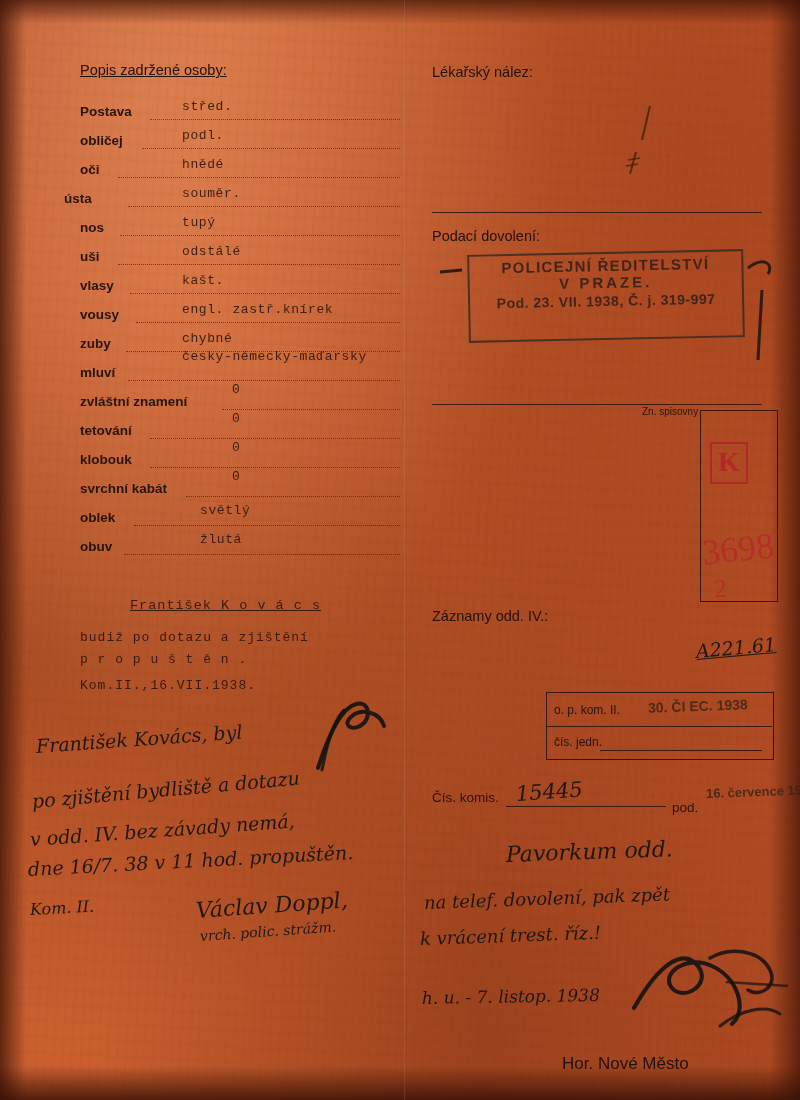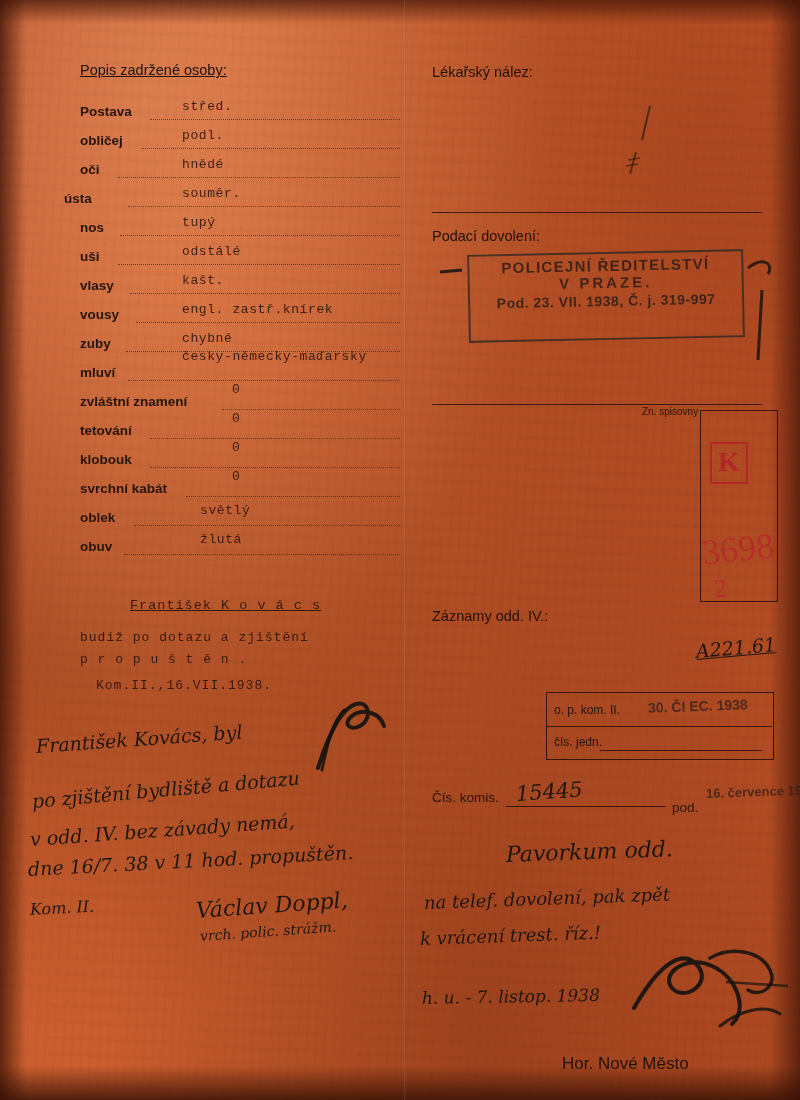--- a/index.html
+++ b/index.html
@@ -239,21 +239,21 @@
     <div class="dotline" style="left:134px; top:524px; width:266px;"></div>
     <div class="tw" style="left:200px; top:503px;text-align:center;">světlý</div>
 
     <div class="lbl bold" style="left:80px; top:539px;">obuv</div>
     <div class="dotline" style="left:124px; top:553px; width:276px;"></div>
     <div class="tw" style="left:200px; top:532px;">žlutá</div>
 
     <div class="tw" style="left:130px; top:598px; font-size:13.5px; text-decoration:underline; letter-spacing:1px;">František  K o v á c s</div>
     <div class="tw" style="left:80px; top:630px; letter-spacing:1px;">budiž po dotazu a zjištění</div>
     <div class="tw" style="left:80px; top:652px; letter-spacing:1px;">p r o p u š t ě n .</div>
-    <div class="tw" style="left:80px; top:678px; letter-spacing:1px;margin-left:16px;">Kom.II.,16.VII.1938.</div>
+    <div class="tw" style="left:80px; top:678px; letter-spacing:1px;">Kom.II.,16.VII.1938.</div>
 
     <div class="hw big-hw" style="left:36px; top:735px; transform:rotate(-4deg);">František Kovács, byl</div>
     <div class="hw big-hw" style="left:32px; top:790px; transform:rotate(-5deg);">po zjištění bydliště a dotazu</div>
     <div class="hw big-hw" style="left:30px; top:828px; transform:rotate(-4deg);">v odd. IV. bez závady nemá,</div>
     <div class="hw big-hw" style="left:28px; top:858px; transform:rotate(-3deg);">dne 16/7. 38 v 11 hod. propuštěn.</div>
     <div class="hw" style="left:30px; top:900px; font-size:16px; transform:rotate(-3deg);">Kom. II.</div>
     <div class="hw" style="left:196px; top:898px; font-size:22px; transform:rotate(-4deg);">Václav Doppl,</div>
     <div class="hw" style="left:200px; top:928px; font-size:14px; transform:rotate(-4deg);">vrch. polic. strážm.</div>
 
     <svg class="edge" style="left:300px; top:690px; width:120px; height:90px; z-index:6;" viewBox="0 0 120 90">

